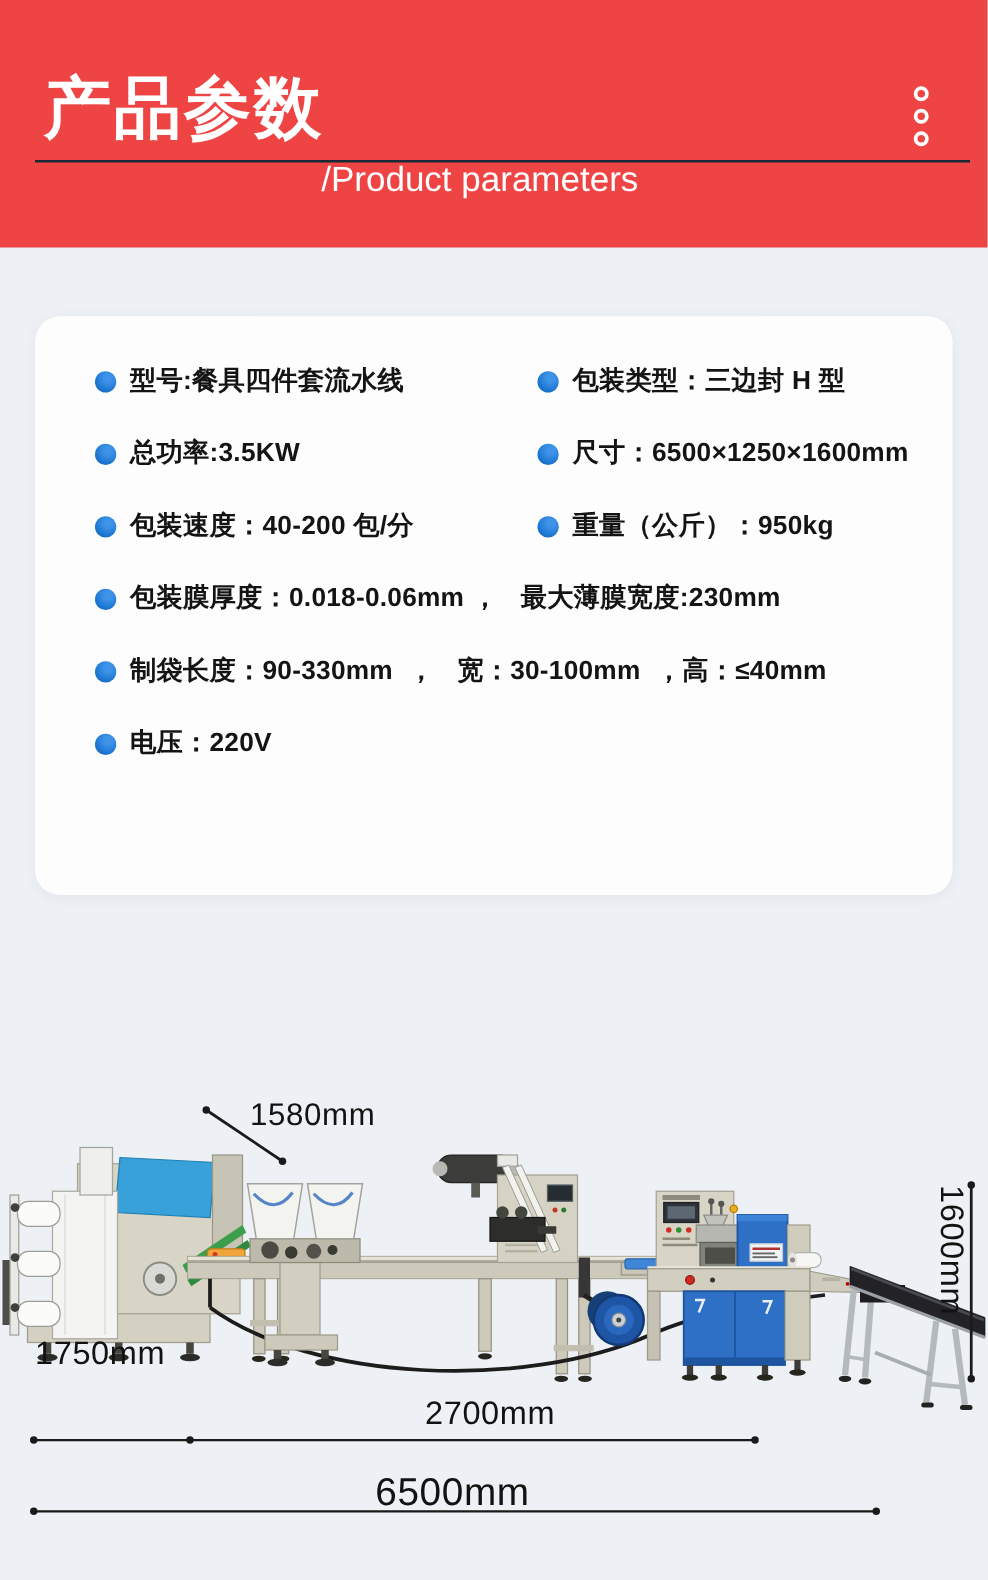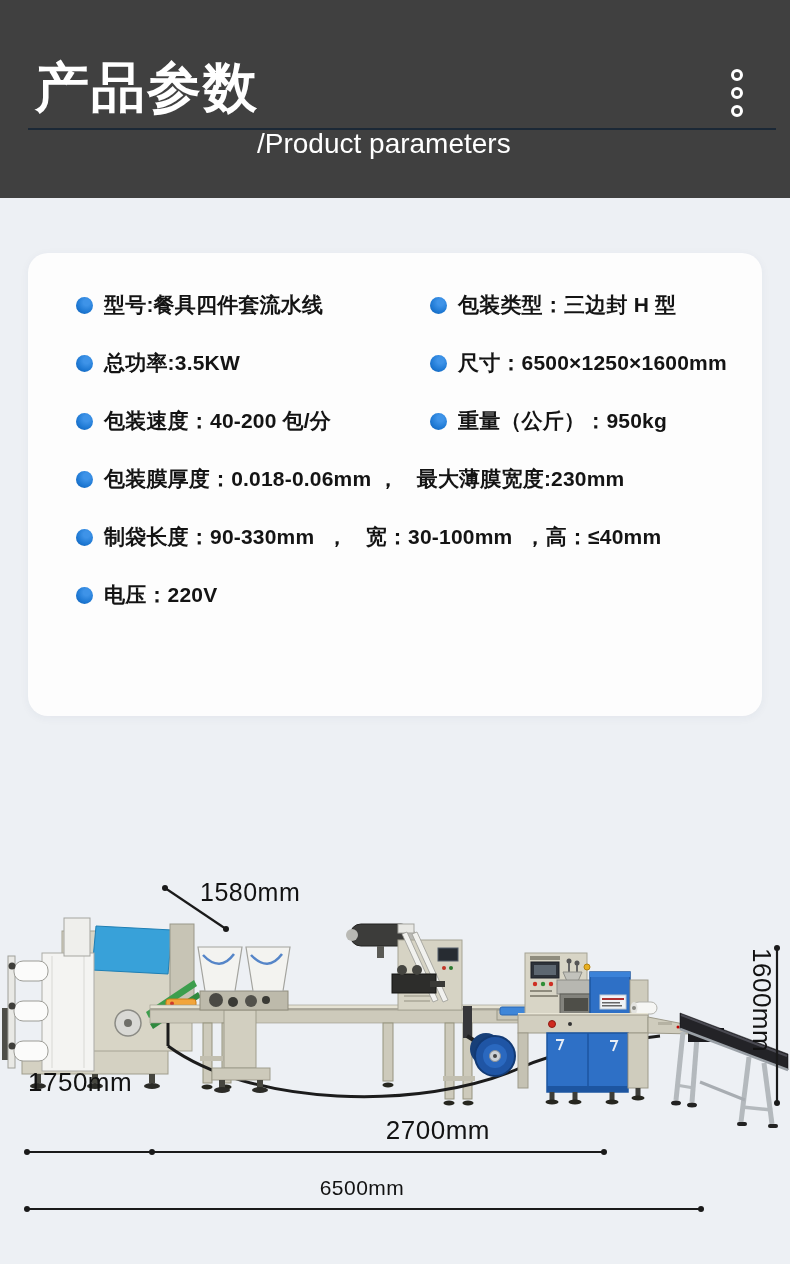--- a/index.html
+++ b/index.html
@@ -5,21 +5,21 @@
   html,body{margin:0;padding:0;}
   body{
     width:790px;height:1264px;position:relative;overflow:hidden;
     background:#edf0f4;
     font-family:"Liberation Sans","DejaVu Sans",sans-serif;
     -webkit-font-smoothing:antialiased;
   }
   
   .header{
     position:absolute;left:0;top:0;width:790px;height:198px;
-    background:#404040;
+    background:#ef4444;
   }
   .title-cn{
     position:absolute;left:35px;top:60px;
     font-size:54px;font-weight:800;color:#ffffff;line-height:1;
     letter-spacing:2px;
   }
   .title-en{
     position:absolute;left:257px;top:91px;
     font-size:28px;font-weight:400;color:#ffffff;line-height:1;margin-top:39px;
   }
@@ -60,22 +60,22 @@
   .dim-label{
     position:absolute;color:#121212;font-weight:500;line-height:1.15;
     letter-spacing:0.5px;
   }
   .dim-1580{left:200px;top:878px;font-size:25px;text-align:right;}
   .dim-1600{
     left:776px;top:948px;font-size:26px;
     transform:rotate(90deg);transform-origin:top left;white-space:nowrap;
   }
   .dim-1750{left:28px;top:1068px;width:125px;text-align:left;font-size:26px;}
-  .dim-2700{left:320px;top:1116px;width:170px;text-align:right;font-size:26px;}
-  .dim-6500{left:262px;top:1176px;width:200px;text-align:center;font-size:21px;}
+  .dim-2700{left:340px;top:1116px;width:170px;text-align:left;font-size:26px;}
+  .dim-6500{left:262px;top:1176px;width:200px;text-align:center;font-size:31px;}
 </style>
 </head>
 <body>
 
 <div class="header">
   <div class="title-cn">产品参数</div>
   <div class="title-en">/Product parameters</div>
   <div class="header-divider"></div>
   <div class="dots-col">
     <span class="ring"></span>

